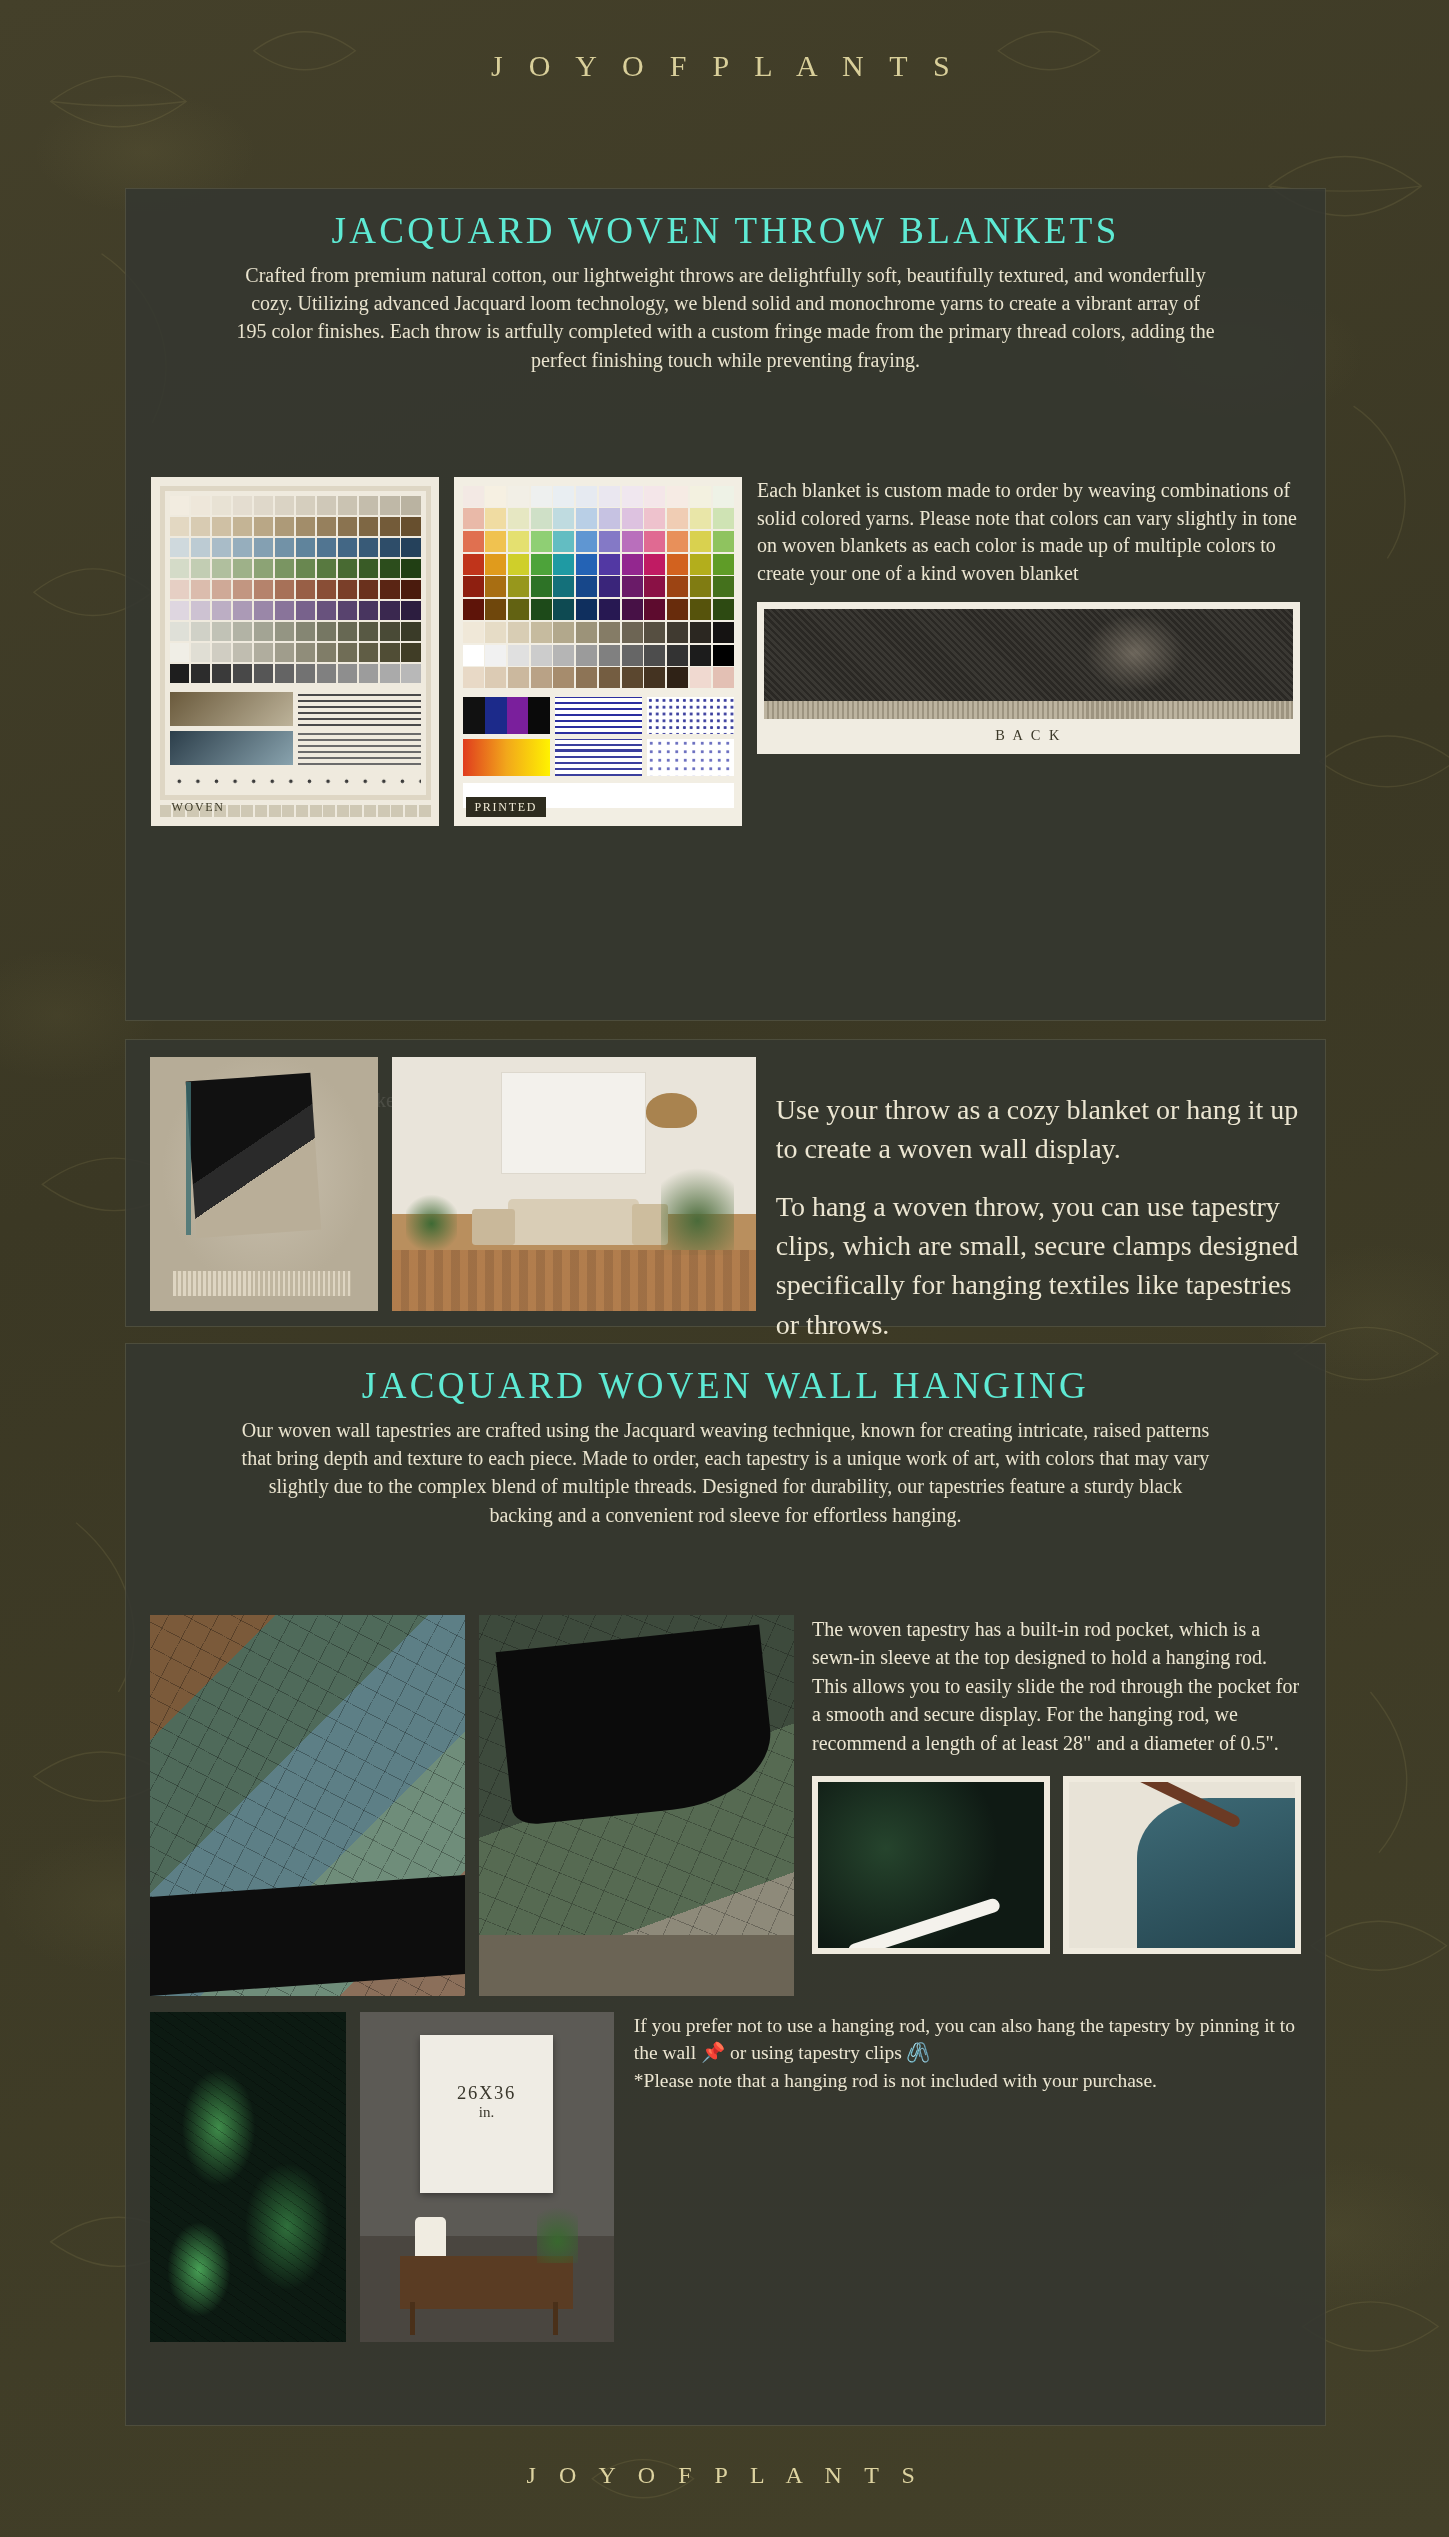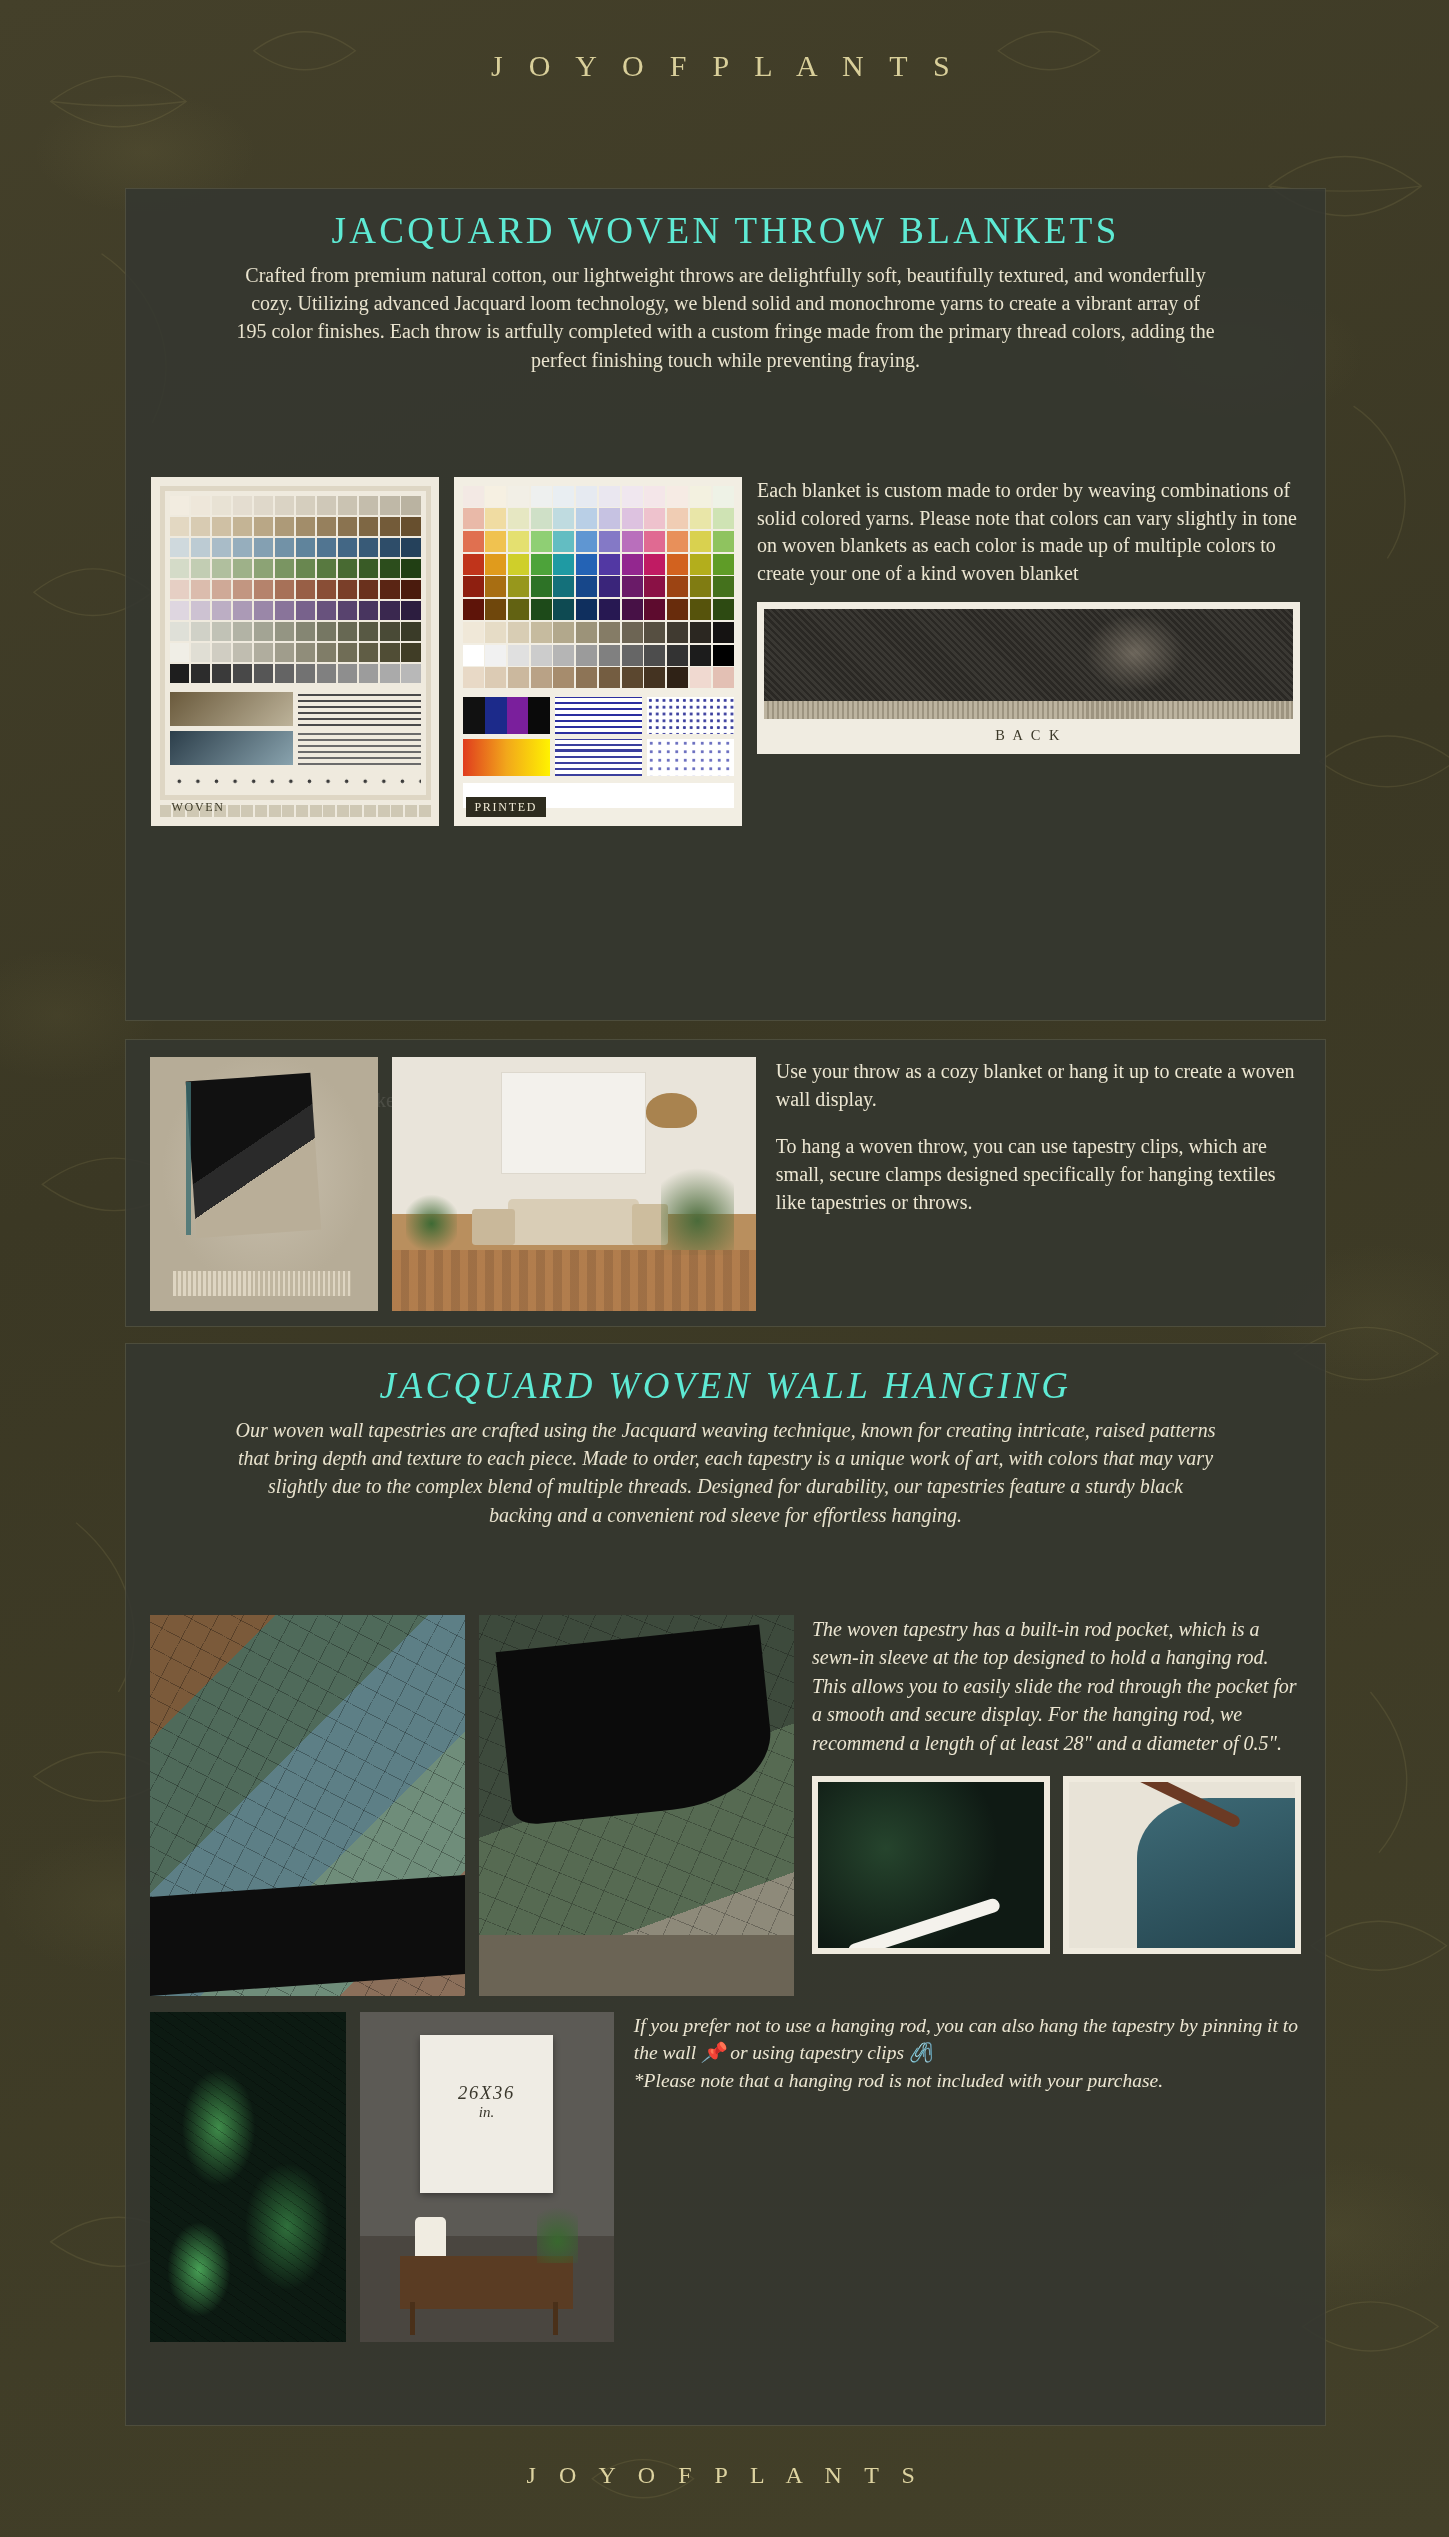--- a/index.html
+++ b/index.html
@@ -52,21 +52,21 @@
 
   .panel {
     position:absolute;
     left: 125px;
     width: 1201px;
     background: rgba(52,55,48,0.88);
     border: 0.8px solid rgba(190,180,130,0.18);
   }
   #panel-blankets { top: 188px; height: 833px; }
   #panel-usage    { top: 1039px; height: 288px; }
-  #panel-wall     { top: 1343px; height: 1083px; font-style: italic; }
+  #panel-wall     { top: 1343px; height: 1083px; }
 
   .section-title {
     text-align:center;
     font-family: "Liberation Serif", serif;
     font-size: 37px;
     letter-spacing: 3.4px;
     color: #5eead4;
     padding: 20px 0 8.5px 0;
     font-weight: 400;
   }
@@ -156,24 +156,25 @@
     position:relative;
     overflow:hidden;
   }
 
   .usage-row {
     position:absolute; top: 17px; left: 24px; right: 24px;
     display:flex; gap: 13.5px; align-items:flex-start;
   }
   .usage-text {
     flex:1;
-    font-size: 20px;
+    font-size: 28px;
     line-height: 1.4;
     color:#ece6d2;
     padding-left: 6.8px;
+    margin-top: 33px;
   }
 
   .wall-row {
     position:absolute;
     top: 271px; left: 24px; right: 24px;
     display:flex; gap: 13.5px;
   }
   .wall-bottom {
     position:absolute;
     top: 668px; left: 24px; right: 24px;

